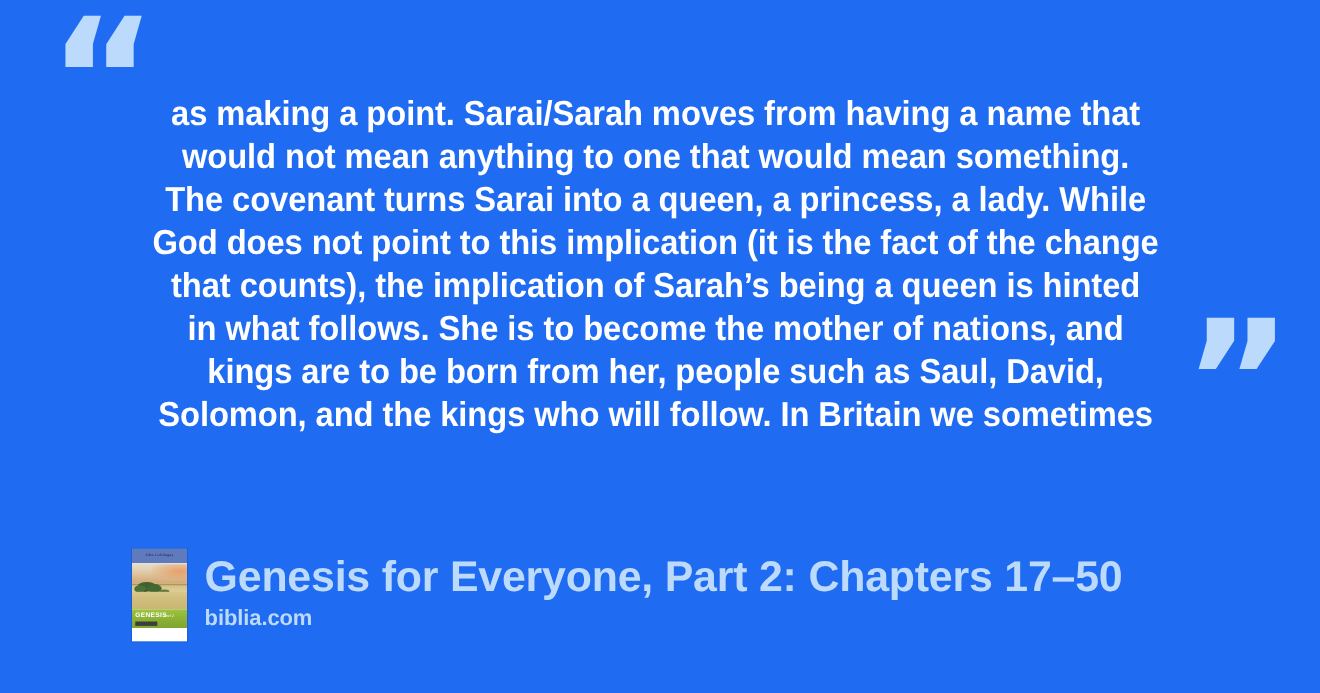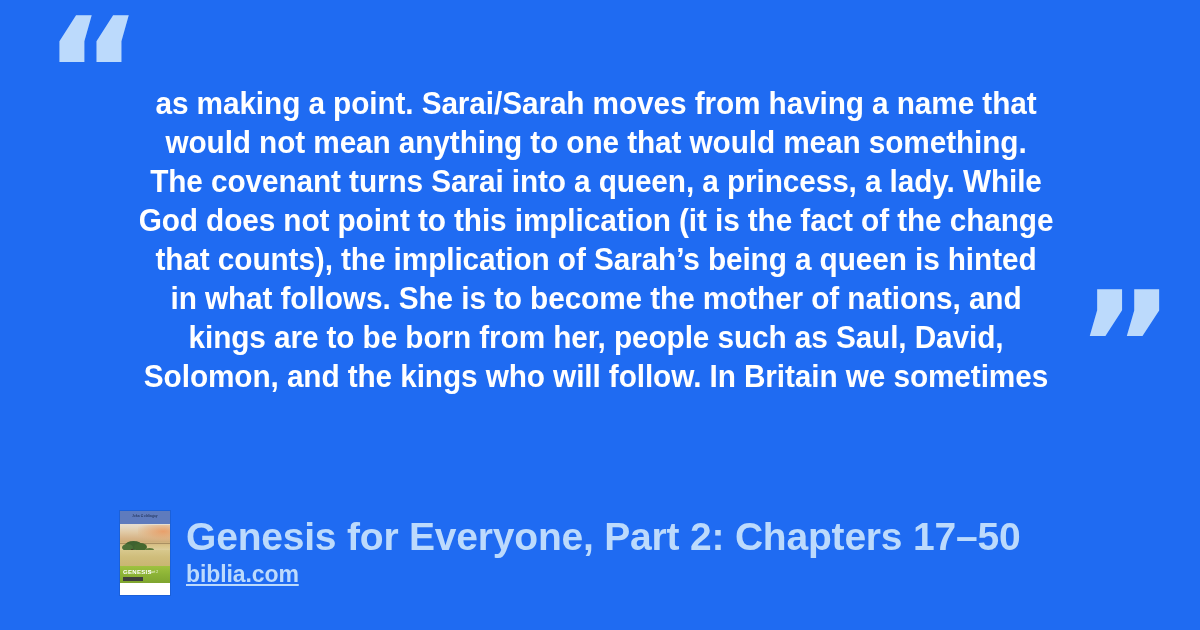--- a/index.html
+++ b/index.html
@@ -65,21 +65,21 @@
     font-stretch: condensed;
     transform: scaleX(0.945);
     transform-origin: 50% 0;
     white-space: pre-wrap;
   }
 
   
   #footer {
     position: absolute;
     left: 120px;
-    top: 511px;
+    top: 499px;
     width: 1030px;
     height: 90px;
     display: flex;
     flex-direction: row;
     align-items: flex-start;
   }
 
   
   #book-cover {
     position: relative;
@@ -202,25 +202,24 @@
     font-size: 39px;
     line-height: 44px;
     letter-spacing: -0.2px;
     white-space: nowrap;
   }
   #site-name {
     margin-top: 2px;
     color: #bcdafc;
     font-family: "Liberation Sans", sans-serif;
     font-weight: 700;
-    font-size: 23px;
+    font-size: 20px;
     line-height: 27px;
     letter-spacing: -0.1px;
     white-space: nowrap;
-    text-decoration: underline;
   }
 </style>
 </head>
 <body>
 
 <div id="card">
 
   <div id="quote-region">
 
     <span id="quote-mark-open" class="quote-mark">“</span>

